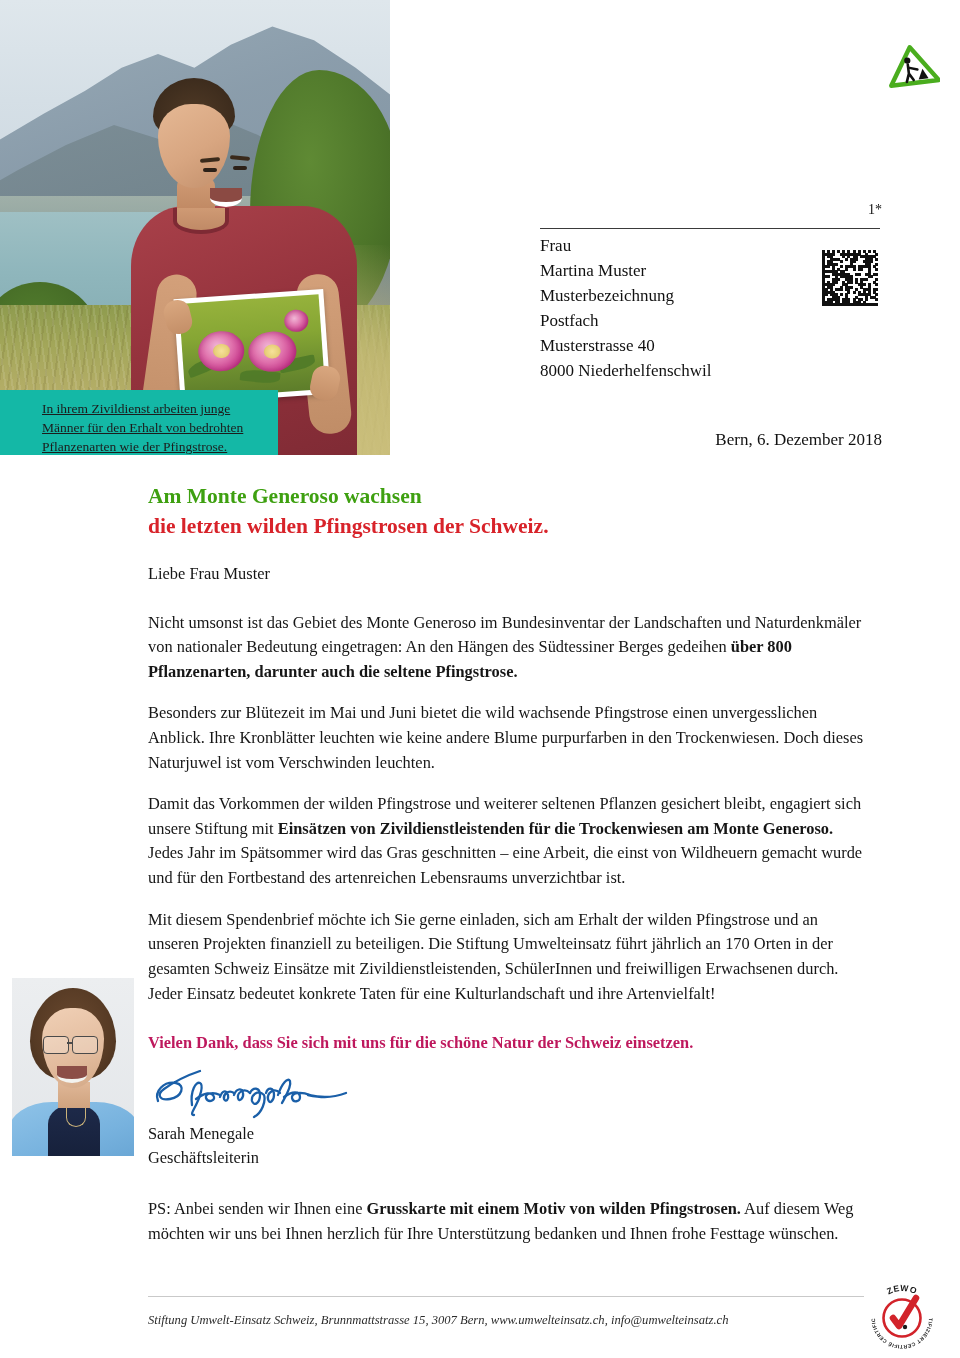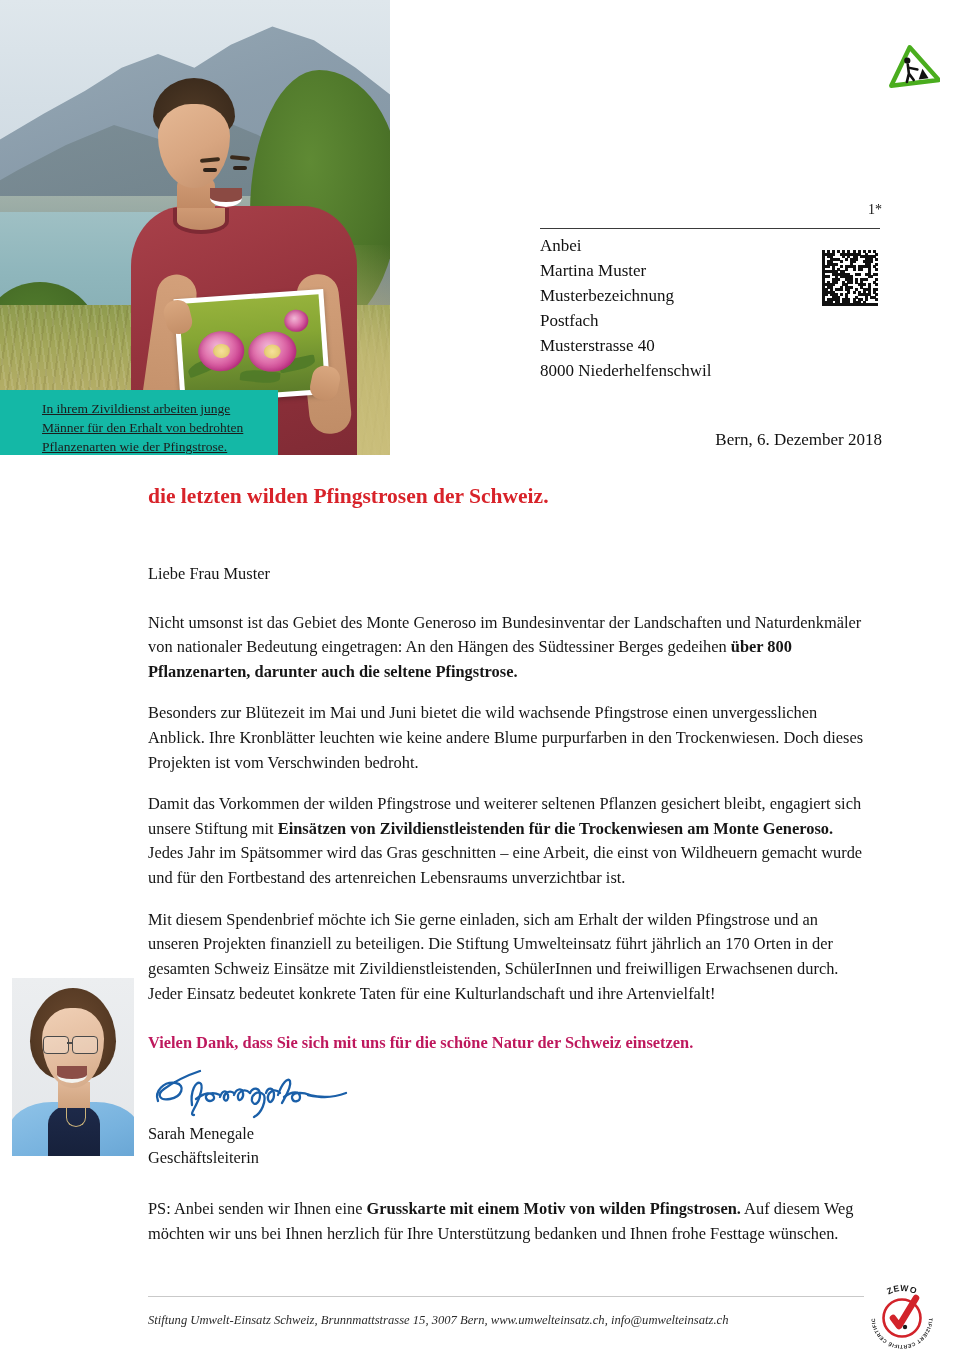--- a/index.html
+++ b/index.html
@@ -372,21 +372,21 @@
         <path d="M22 24 L31 27" stroke="#111" stroke-width="2.4" stroke-linecap="round"></path>
         <path d="M31 37 L41 37 L36 27 Z" fill="#111"></path>
       </g>
     </svg>
   </div>
 
   <div class="postal-mark">1*</div>
   <div class="addr-rule"></div>
 
   <div class="address">
-    <div>Anbei</div>
+    <div>Frau</div>
     <div>Martina Muster</div>
     <div>Musterbezeichnung</div>
     <div>Postfach</div>
     <div>Musterstrasse 40</div>
     <div>8000 Niederhelfenschwil</div>
   </div>
 
   <div class="datamatrix" id="datamatrix">
       <div class="dm-cell" style="left: 0px; top: 0px; width: 3px; height: 3px;"></div>
       <div class="dm-cell" style="left: 5.09091px; top: 0px; width: 3px; height: 3px;"></div>
@@ -654,27 +654,28 @@
       <div class="dm-cell" style="left: 43.2727px; top: 53.4545px; width: 3px; height: 3px;"></div>
       <div class="dm-cell" style="left: 45.8182px; top: 53.4545px; width: 3px; height: 3px;"></div>
       <div class="dm-cell" style="left: 48.3636px; top: 53.4545px; width: 3px; height: 3px;"></div>
       <div class="dm-cell" style="left: 50.9091px; top: 53.4545px; width: 3px; height: 3px;"></div>
       <div class="dm-cell" style="left: 53.4545px; top: 53.4545px; width: 3px; height: 3px;"></div>
     </div>
 
   <div class="date-line">Bern, 6. Dezember 2018</div>
 
   <div class="headline">
+    <div class="hl-1">Am Monte Generoso wachsen</div>
     <div class="hl-2">die letzten wilden Pfingstrosen der Schweiz.</div>
   </div>
 
   <div class="body">
     <p class="salutation">Liebe Frau Muster</p>
     <p><span>Nicht umsonst ist das Gebiet des Monte Generoso im Bundesinventar der Landschaften und Naturdenkmäler von nationaler Bedeutung eingetragen: An den Hängen des Südtessiner Berges gedeihen </span><b>über 800 Pflanzenarten, darunter auch die seltene Pfingstrose.</b></p>
-    <p>Besonders zur Blütezeit im Mai und Juni bietet die wild wachsende Pfingstrose einen unvergesslichen Anblick. Ihre Kronblätter leuchten wie keine andere Blume purpurfarben in den Trockenwiesen. Doch dieses Projekten ist vom Verschwinden bedroht.</p>
+    <p>Besonders zur Blütezeit im Mai und Juni bietet die wild wachsende Pfingstrose einen unvergesslichen Anblick. Ihre Kronblätter leuchten wie keine andere Blume purpurfarben in den Trockenwiesen. Doch dieses Naturjuwel ist vom Verschwinden leuchten.</p>
     <p><span>Damit das Vorkommen der wilden Pfingstrose und weiterer seltenen Pflanzen gesichert bleibt, engagiert sich unsere Stiftung mit </span><b>Einsätzen von Zivildienstleistenden für die Trockenwiesen am Monte Generoso.</b><span> Jedes Jahr im Spätsommer wird das Gras geschnitten – eine Arbeit, die einst von Wildheuern gemacht wurde und für den Fortbestand des artenreichen Lebensraums unverzichtbar ist.</span></p>
     <p class="tight">Mit diesem Spendenbrief möchte ich Sie gerne einladen, sich am Erhalt der wilden Pfingstrose und an unseren Projekten finanziell zu beteiligen. Die Stiftung Umwelteinsatz führt jährlich an 170 Orten in der gesamten Schweiz Einsätze mit Zivildienstleistenden, SchülerInnen und freiwilligen Erwachsenen durch. Jeder Einsatz bedeutet konkrete Taten für eine Kulturlandschaft und ihre Artenvielfalt!</p>
   </div>
 
   <div class="thanks">Vielen Dank, dass Sie sich mit uns für die schöne Natur der Schweiz einsetzen.</div>
 
   <svg class="signature" viewBox="0 0 230 58">
     <g fill="none" stroke="#1a5fa8" stroke-width="2.3" stroke-linecap="round" stroke-linejoin="round">
       <path d="M8 36 C4 26, 14 16, 26 18 C36 20, 32 32, 20 34 C10 36, 6 30, 14 24 C28 14, 44 8, 50 6"></path>
       <path d="M42 40 C40 26, 46 16, 50 18 C54 20, 50 32, 46 40 C43 46, 40 50, 44 50"></path>

